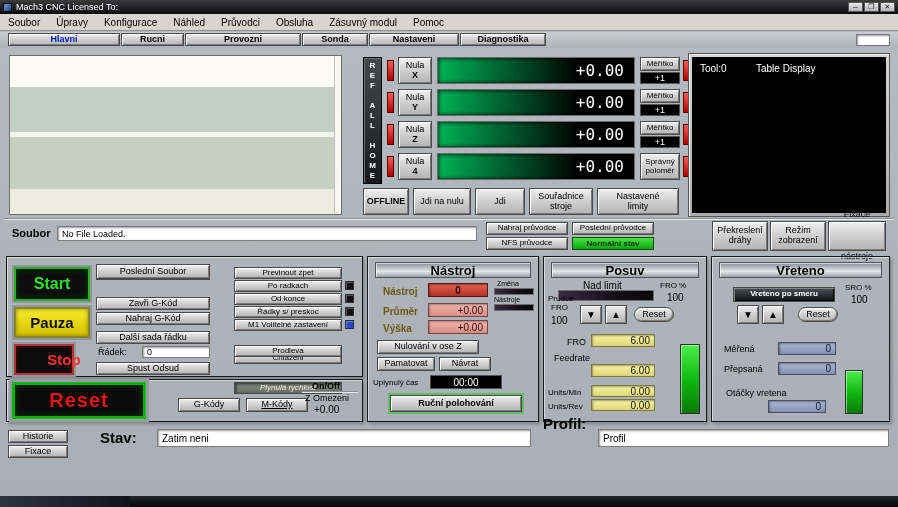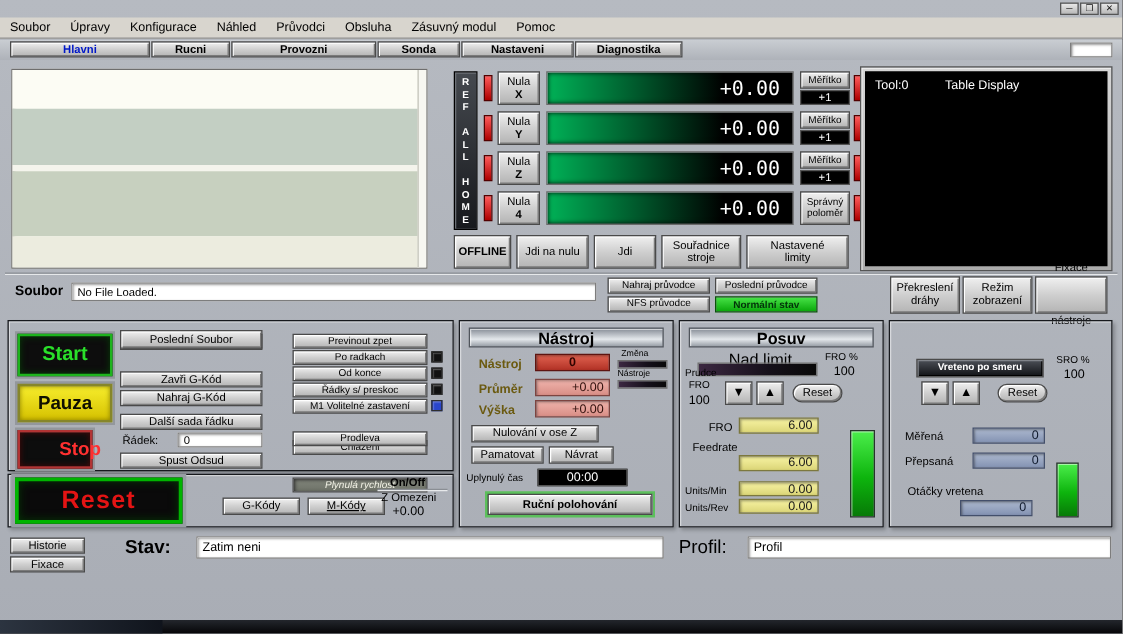--- a/index.html
+++ b/index.html
@@ -83,20 +83,24 @@
        box-shadow:inset 1px 1px 0 #80848a,inset -1px -1px 0 #000;}
   .taskbar{position:absolute;left:0;top:496px;width:898px;height:11px;
        background:linear-gradient(180deg,#23262c,#050507);}
   .sep{position:absolute;background:#8a8e94;box-shadow:0 1px 0 #e6e8ea;}
 </style>
 </head>
 <body>
 
 <div id="root">
 
+  <div class="titlebar">
+    <div style="width:9px;height:9px;margin:0 4px 0 3px;background:linear-gradient(135deg,#6fa0e0,#1a3c80);border:1px solid #000;"></div>
+    <span style="color:#fff;font-size:9px;">Mach3 CNC  Licensed To:</span>
+  </div>
   <div class="winbtn" style="left:848px;">─</div>
   <div class="winbtn" style="left:864px;">❒</div>
   <div class="winbtn" style="left:880px;">✕</div>
 
   <div class="menubar">
     <span class="menu-item">Soubor</span>
     <span class="menu-item">Úpravy</span>
     <span class="menu-item">Konfigurace</span>
     <span class="menu-item">Náhled</span>
     <span class="menu-item">Průvodci</span>
@@ -268,59 +272,60 @@
   <div class="pfield" style="left:428px;top:320px;width:60px;height:14px;">+0.00</div>
   <div class="btn" style="left:377px;top:340px;width:102px;height:14px;">Nulování v ose Z</div>
   <div class="btn" style="left:377px;top:357px;width:58px;height:14px;">Pamatovat</div>
   <div class="btn" style="left:439px;top:357px;width:52px;height:14px;">Návrat</div>
   <span class="lbl" style="left:373px;top:378px;font-size:8px;">Uplynulý čas</span>
   <div class="kfield" style="left:430px;top:375px;width:72px;height:14px;font-size:10px;">00:00</div>
   <div class="btn" id="jog-btn" style="left:390px;top:395px;width:132px;height:17px;font-weight:bold;">Ruční polohování</div>
 
   <div class="group" style="left:543px;top:256px;width:164px;height:166px;"></div>
   <div class="hdr" style="left:551px;top:262px;width:148px;height:16px;">Posuv</div>
-  <span class="lbl" style="left:583px;top:280px;font-size:13px;">Nad limit</span>
+  <span class="lbl" style="left:583px;top:280px;font-size:10px;text-decoration:underline;">Nad limit</span>
   <div class="darkbar" style="left:558px;top:290px;width:96px;height:11px;"></div>
   <span class="lbl" style="left:660px;top:281px;font-size:8px;">FRO %</span>
   <span class="lbl" style="left:667px;top:292px;font-size:10px;">100</span>
   <span class="lbl" style="left:548px;top:294px;font-size:8px;">Prudce</span>
   <span class="lbl" style="left:551px;top:303px;font-size:8px;">FRO</span>
   <span class="lbl" style="left:551px;top:315px;font-size:10px;">100</span>
   <div class="btn" style="left:580px;top:305px;width:22px;height:19px;font-size:10px;">▼</div>
   <div class="btn" style="left:605px;top:305px;width:22px;height:19px;font-size:10px;">▲</div>
   <div class="btn oval" style="left:634px;top:307px;width:40px;height:15px;">Reset</div>
   <span class="lbl" style="left:567px;top:337px;font-size:9px;">FRO</span>
   <div class="yfield" style="left:591px;top:334px;width:64px;height:13px;">6.00</div>
   <span class="lbl" style="left:554px;top:353px;font-size:9px;">Feedrate</span>
   <div class="yfield" style="left:591px;top:364px;width:64px;height:13px;">6.00</div>
   <span class="lbl" style="left:548px;top:388px;font-size:8px;">Units/Min</span>
   <div class="yfield" style="left:591px;top:385px;width:64px;height:12px;">0.00</div>
   <span class="lbl" style="left:548px;top:402px;font-size:8px;">Units/Rev</span>
   <div class="yfield" style="left:591px;top:399px;width:64px;height:12px;">0.00</div>
   <div class="greenbar" style="left:680px;top:344px;width:20px;height:70px;"></div>
 
   <div class="group" style="left:711px;top:256px;width:179px;height:166px;"></div>
+  <div class="hdr" style="left:719px;top:262px;width:163px;height:16px;">Vřeteno</div>
   <div class="btn" id="spindle-dir-btn" style="left:733px;top:287px;width:102px;height:15px;font-size:8px;font-weight:bold;">Vreteno po smeru</div>
   <span class="lbl" style="left:845px;top:283px;font-size:8px;">SRO %</span>
   <span class="lbl" style="left:851px;top:294px;font-size:10px;">100</span>
   <div class="btn" style="left:737px;top:305px;width:22px;height:19px;font-size:10px;">▼</div>
   <div class="btn" style="left:762px;top:305px;width:22px;height:19px;font-size:10px;">▲</div>
   <div class="btn oval" style="left:798px;top:307px;width:40px;height:15px;">Reset</div>
   <span class="lbl" style="left:724px;top:344px;font-size:9px;">Měřená</span>
   <div class="bfield" style="left:778px;top:342px;width:58px;height:13px;">0</div>
   <span class="lbl" style="left:724px;top:364px;font-size:9px;">Přepsaná</span>
   <div class="bfield" style="left:778px;top:362px;width:58px;height:13px;">0</div>
   <span class="lbl" style="left:726px;top:388px;font-size:9px;">Otáčky vretena</span>
   <div class="bfield" style="left:768px;top:400px;width:58px;height:13px;">0</div>
   <div class="greenbar" style="left:845px;top:370px;width:18px;height:44px;"></div>
 
   <div class="btn" style="left:8px;top:430px;width:60px;height:13px;">Historie</div>
   <div class="btn" style="left:8px;top:445px;width:60px;height:13px;">Fixace</div>
   <span class="lbl" style="left:100px;top:429px;font-size:15px;font-weight:bold;">Stav:</span>
   <div class="sunken" style="left:157px;top:429px;width:374px;height:18px;font-size:10px;">Zatim neni</div>
-  <span class="lbl" style="left:543px;top:429px;font-size:15px;font-weight:normal;">Profil:</span>
+  <span class="lbl" style="left:543px;top:415px;font-size:15px;font-weight:bold;">Profil:</span>
   <div class="sunken" style="left:598px;top:429px;width:291px;height:18px;font-size:10px;">Profil</div>
 
   <div class="taskbar">
     <div style="position:absolute;left:0;top:0;width:130px;height:11px;background:linear-gradient(90deg,#2c3440,#10141c);"></div>
   </div>
 
 </div>
 
 </body></html>

